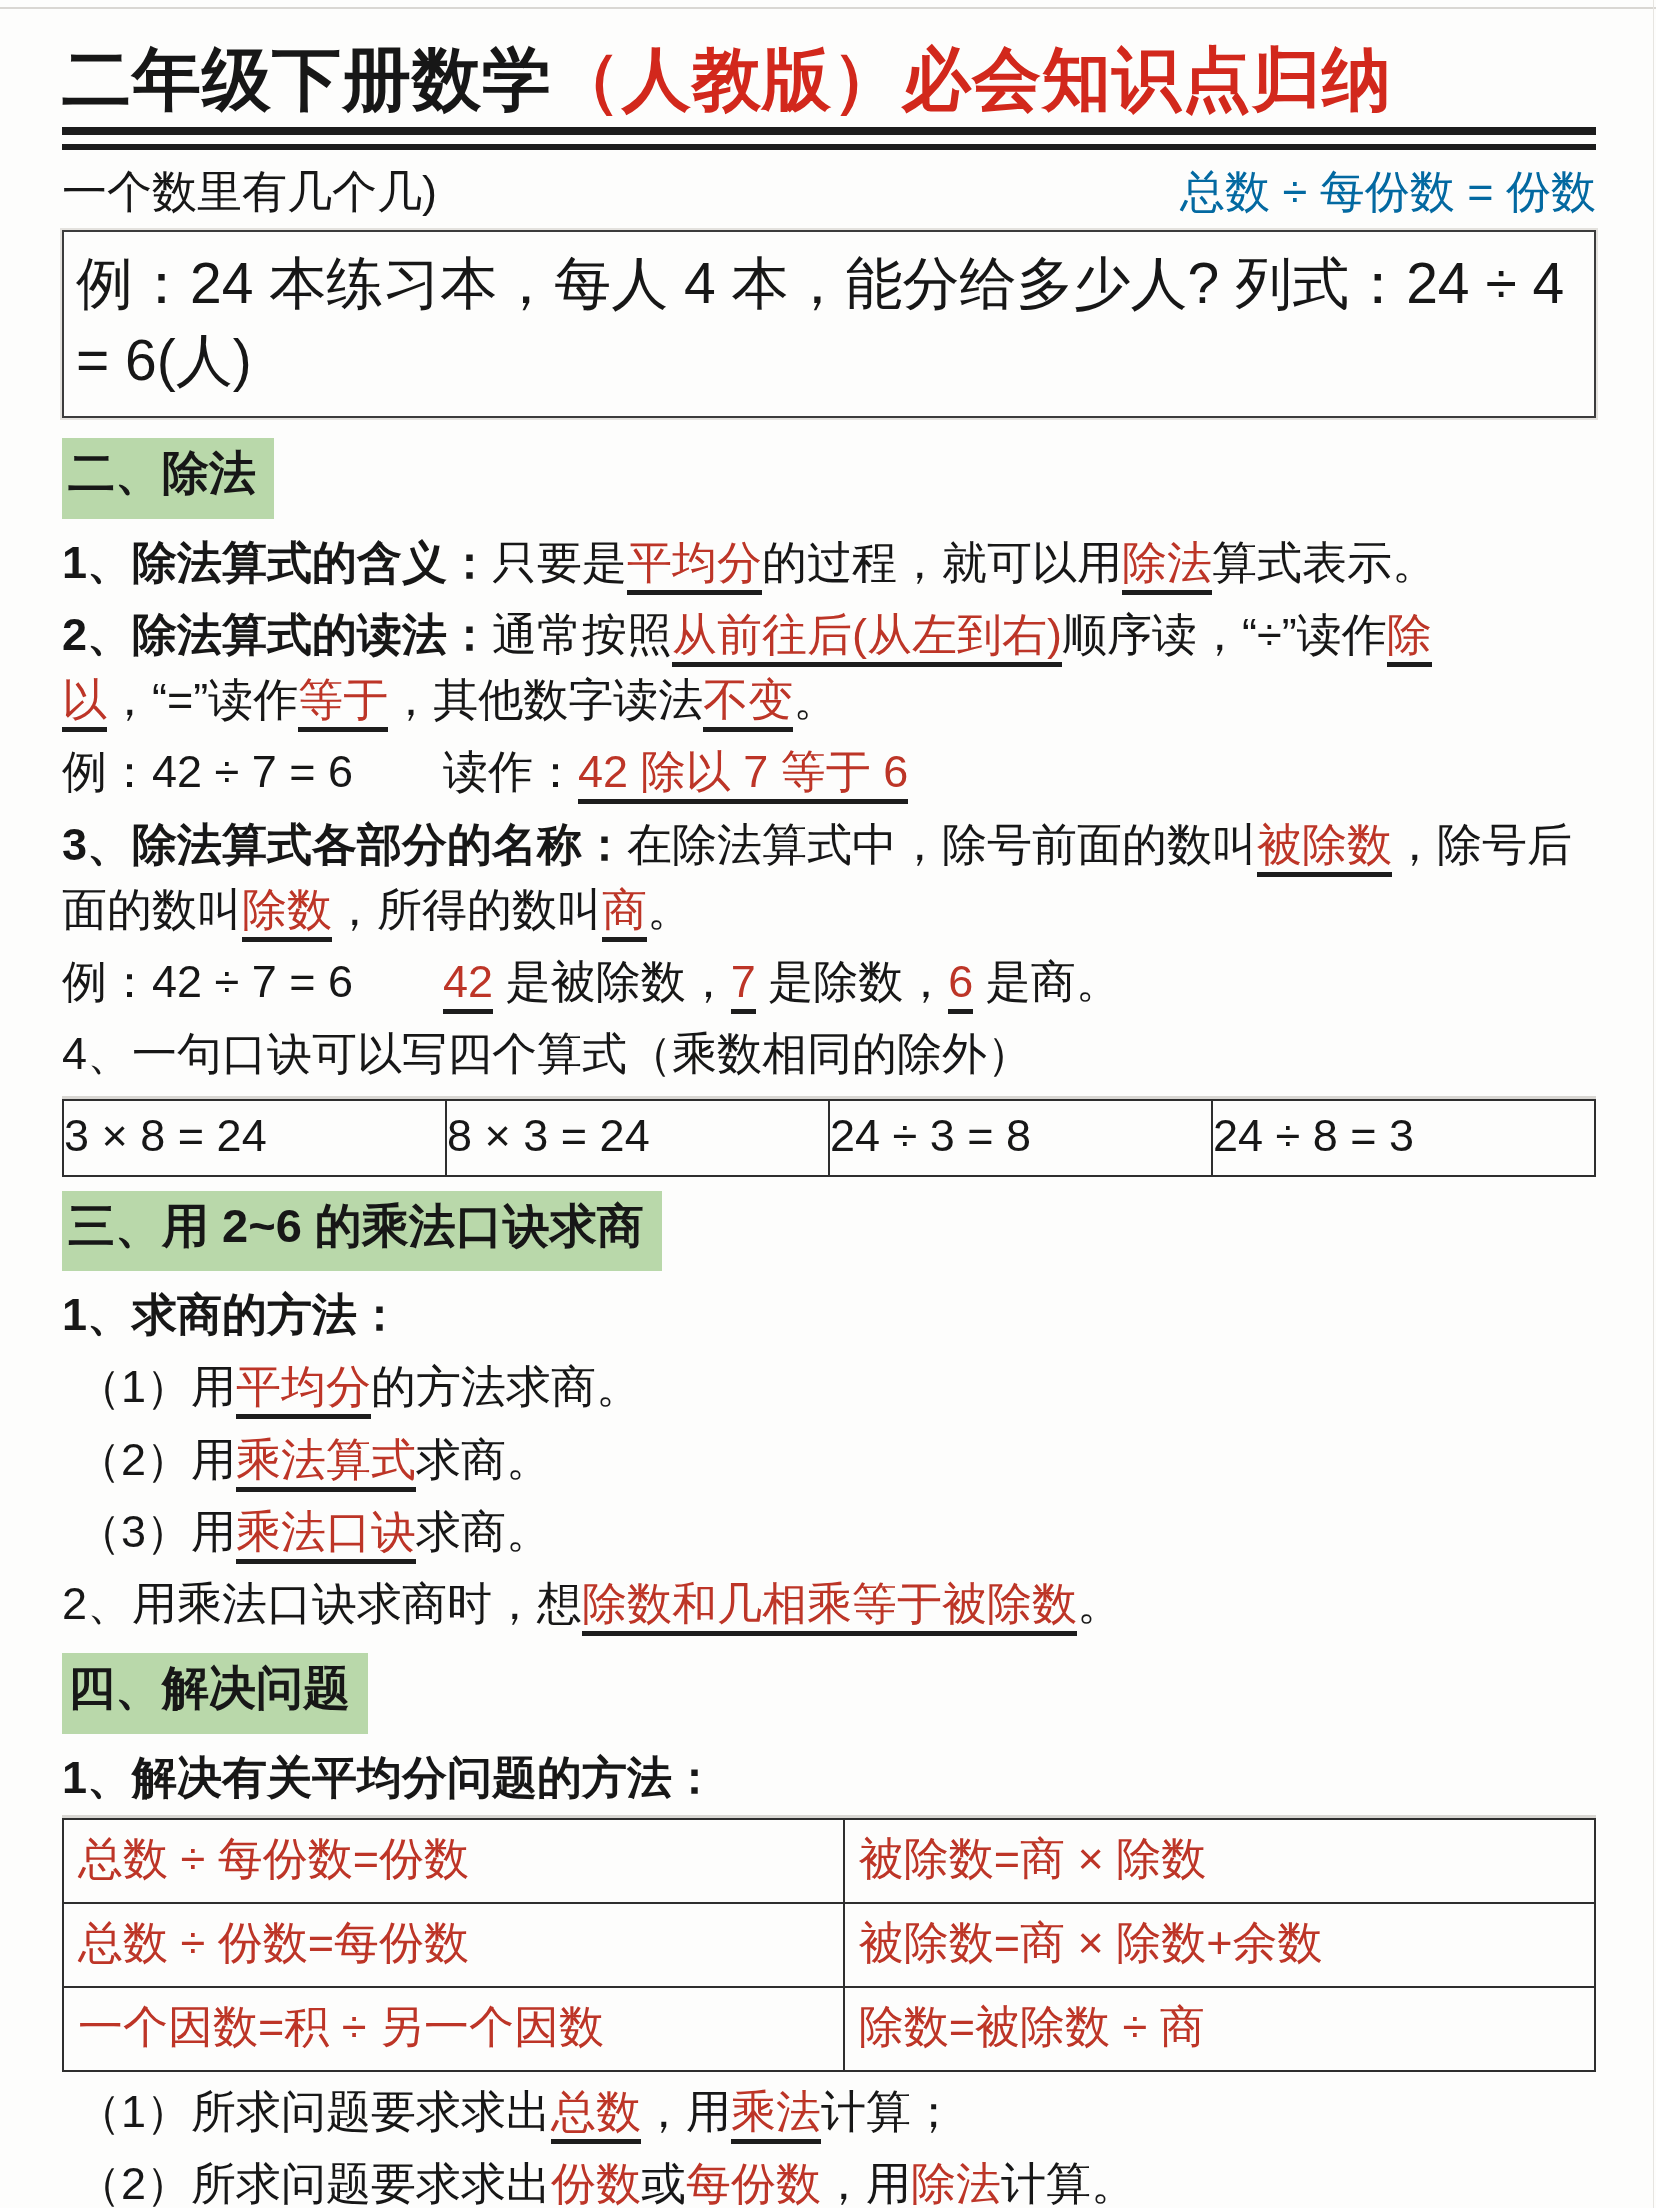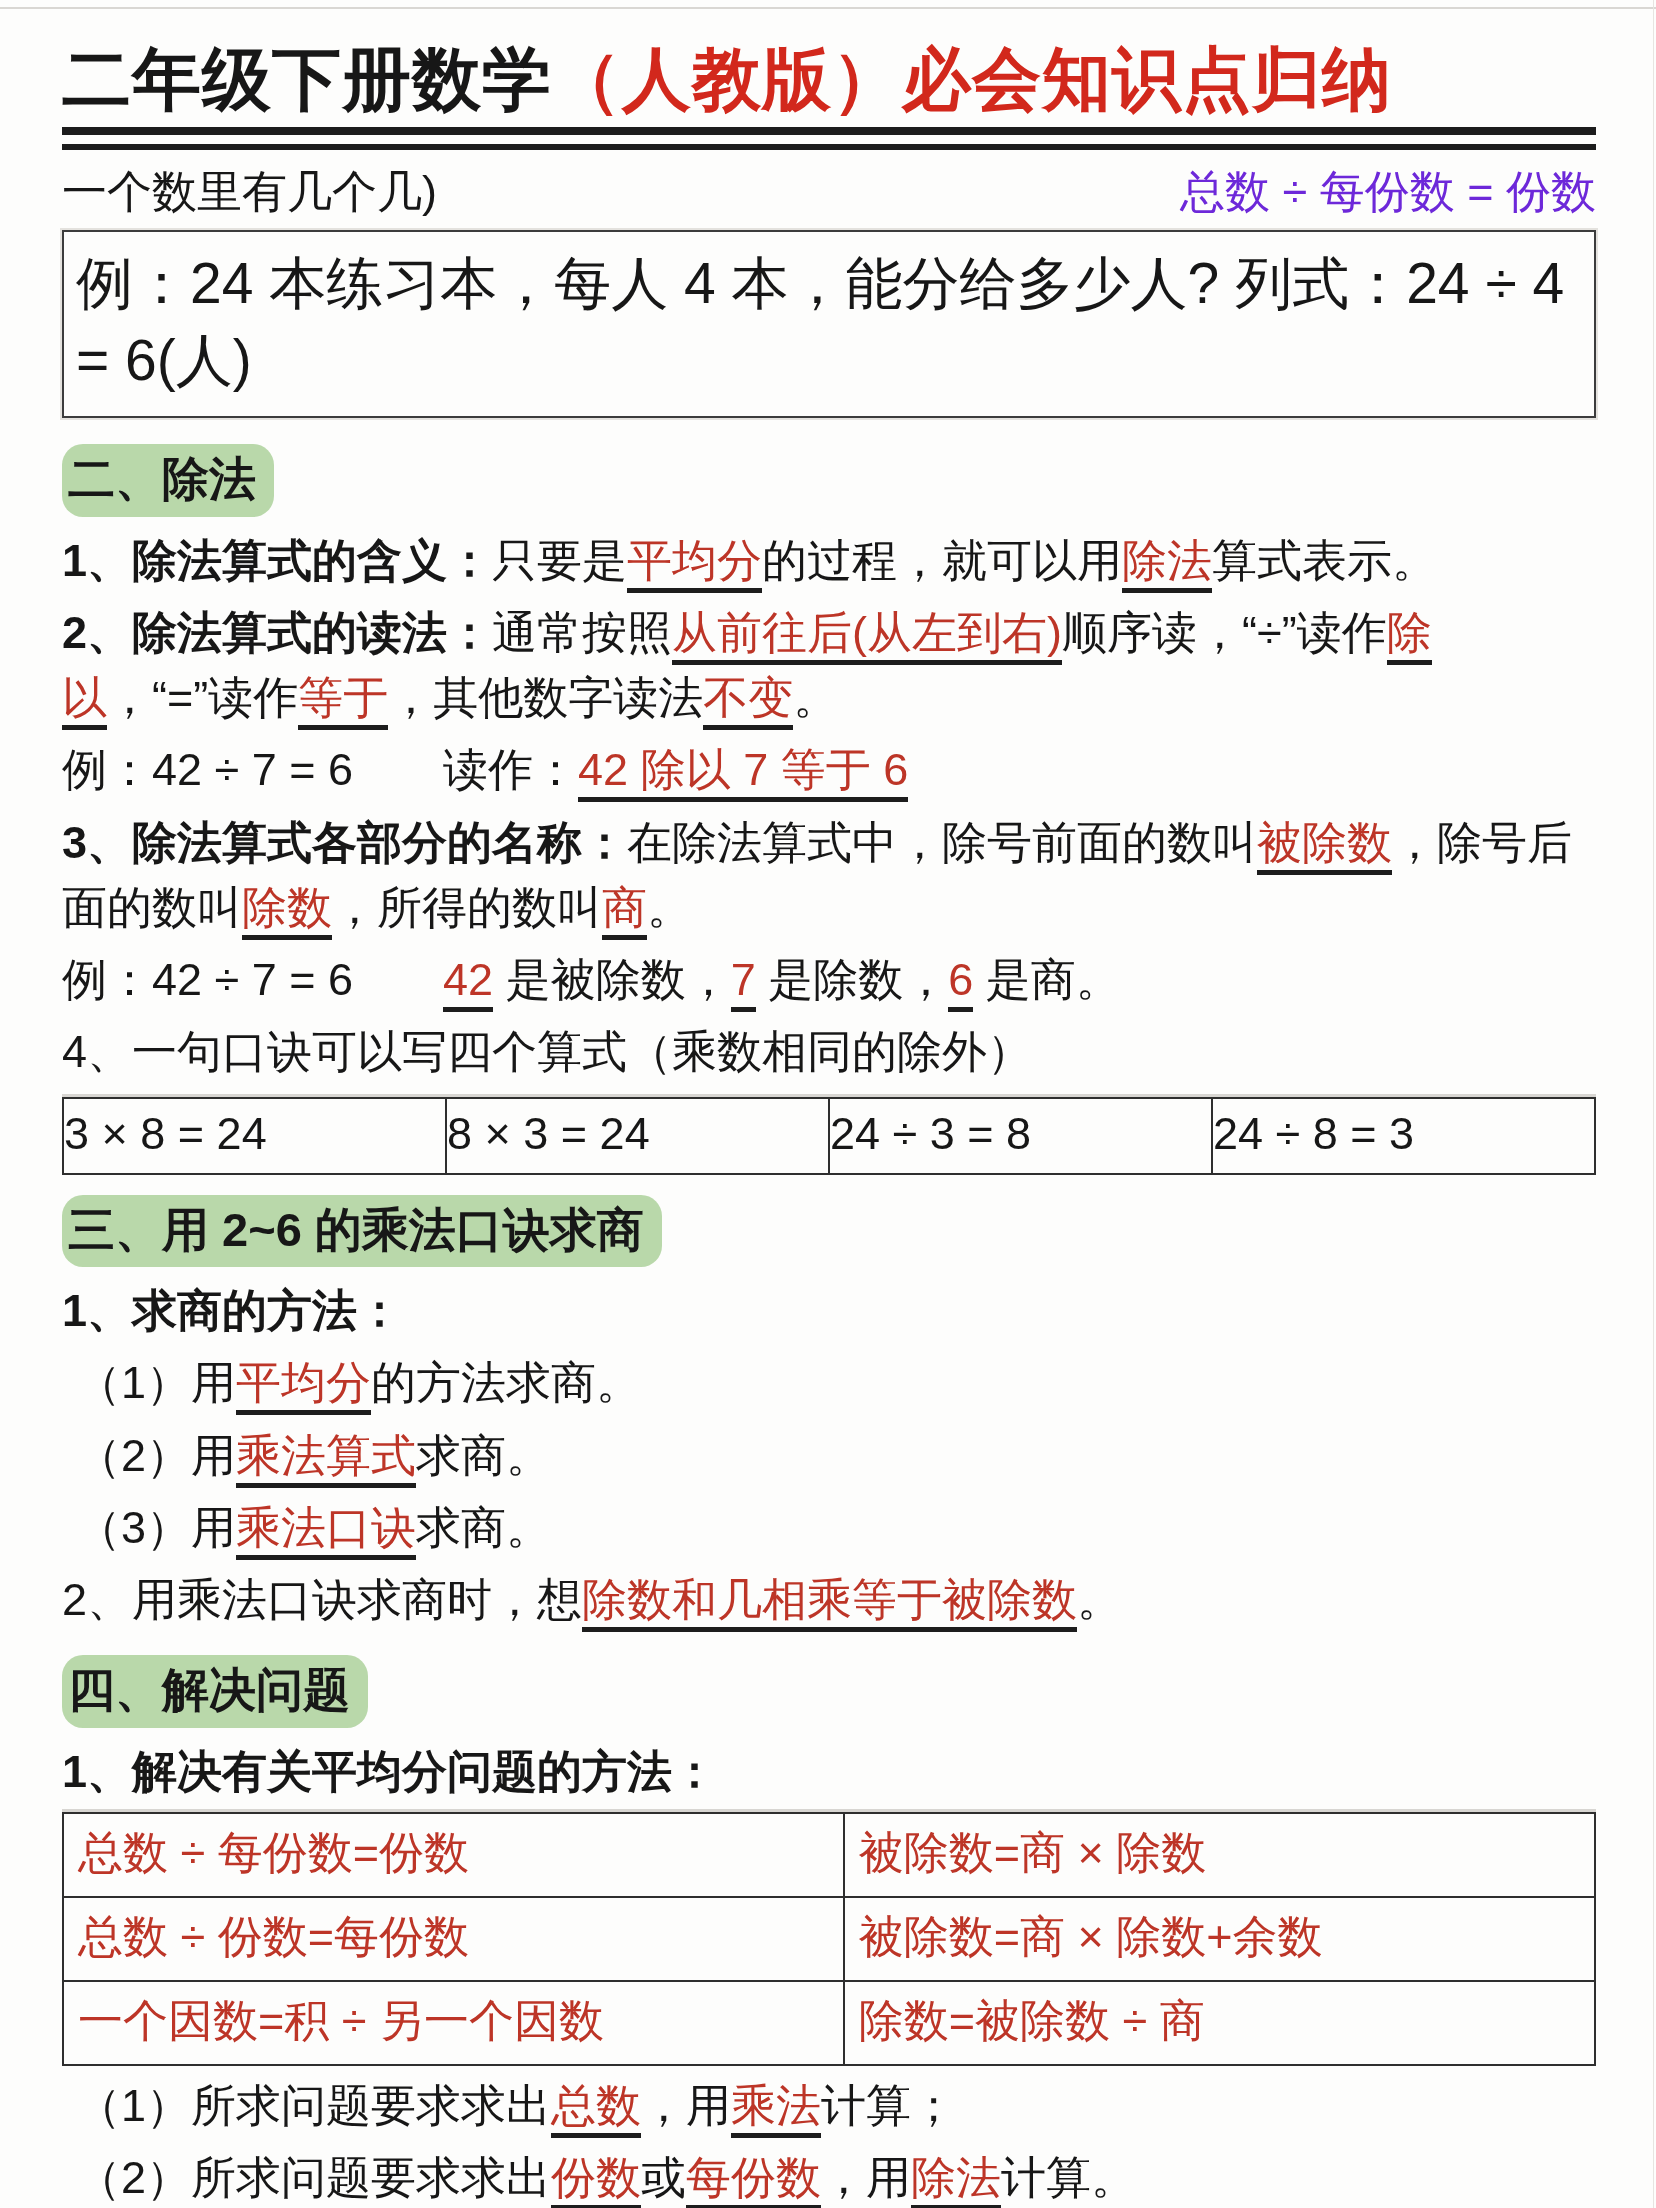--- a/index.html
+++ b/index.html
@@ -14,26 +14,26 @@
   .edge-top { position: absolute; top: 7px; left: 0; width: 100%; height: 2px; background: #d9d7d3; }
   .edge-right { position: absolute; top: 0; right: 2px; width: 1px; height: 100%; background: #e7e5e1; }
   .page { padding: 40px 60px 0 62px; box-sizing: border-box; }
 
   .title { font-size: 69px; font-weight: 700; letter-spacing: 1px; white-space: nowrap; line-height: 1.15; margin: 0; }
   .title .t-red { color: #d2281c; }
   .double-rule { margin-top: 8px; height: 9px; border-top: 8px solid #1c1c1c; border-bottom: 6px solid #1c1c1c; }
 
   .intro { display: flex; justify-content: space-between; align-items: baseline; font-size: 45px; margin: 12px 0 8px; text-align: right; }
 
-  .red { color: #6d28d9; }
+  .red { color: #0369a1; }
   .ru { color: #bd3527; border-bottom: 5px solid #1d1d1d; padding-bottom: 2px; }
 
   .example-box { border: 2px solid #3c3c3c; box-shadow: 0 0 0 2px #e4e2de; padding: 14px 12px 16px; font-size: 57px; margin: 6px 0 10px; }
 
-  .sec-h { display: inline-block; background: #b9d8aa; font-weight: 700; font-size: 47px; padding: 7px 18px 9px 6px; margin: 16px 0 4px; line-height: 1.2; border-radius: 21px; }
+  .sec-h { display: inline-block; background: #b9d8aa; font-weight: 700; font-size: 47px; padding: 7px 18px 17px 6px; margin: 10px 0 4px; line-height: 1.2; }
 
   .body { font-size: 45px; line-height: 1.45; margin: 7px 0; }
   .lead { font-weight: 700; }
   .sub { padding-left: 14px; }
 
   table { width: 100%; border-collapse: collapse; table-layout: fixed; }
   .t1 { margin: 12px 0 4px; font-size: 45px; box-shadow: 0 -3px 0 0 #d8d6d2; }
   .t1 td { border: 2px solid #2e2e2e; text-align: left; padding: 9px 0 13px; }
   .t2 { margin: 8px 0 6px; font-size: 45px; box-shadow: 0 -3px 0 0 #d8d6d2; }
   .t2 td { border: 2px solid #2e2e2e; padding: 9px 14px 13px; color: #bd3527; }

